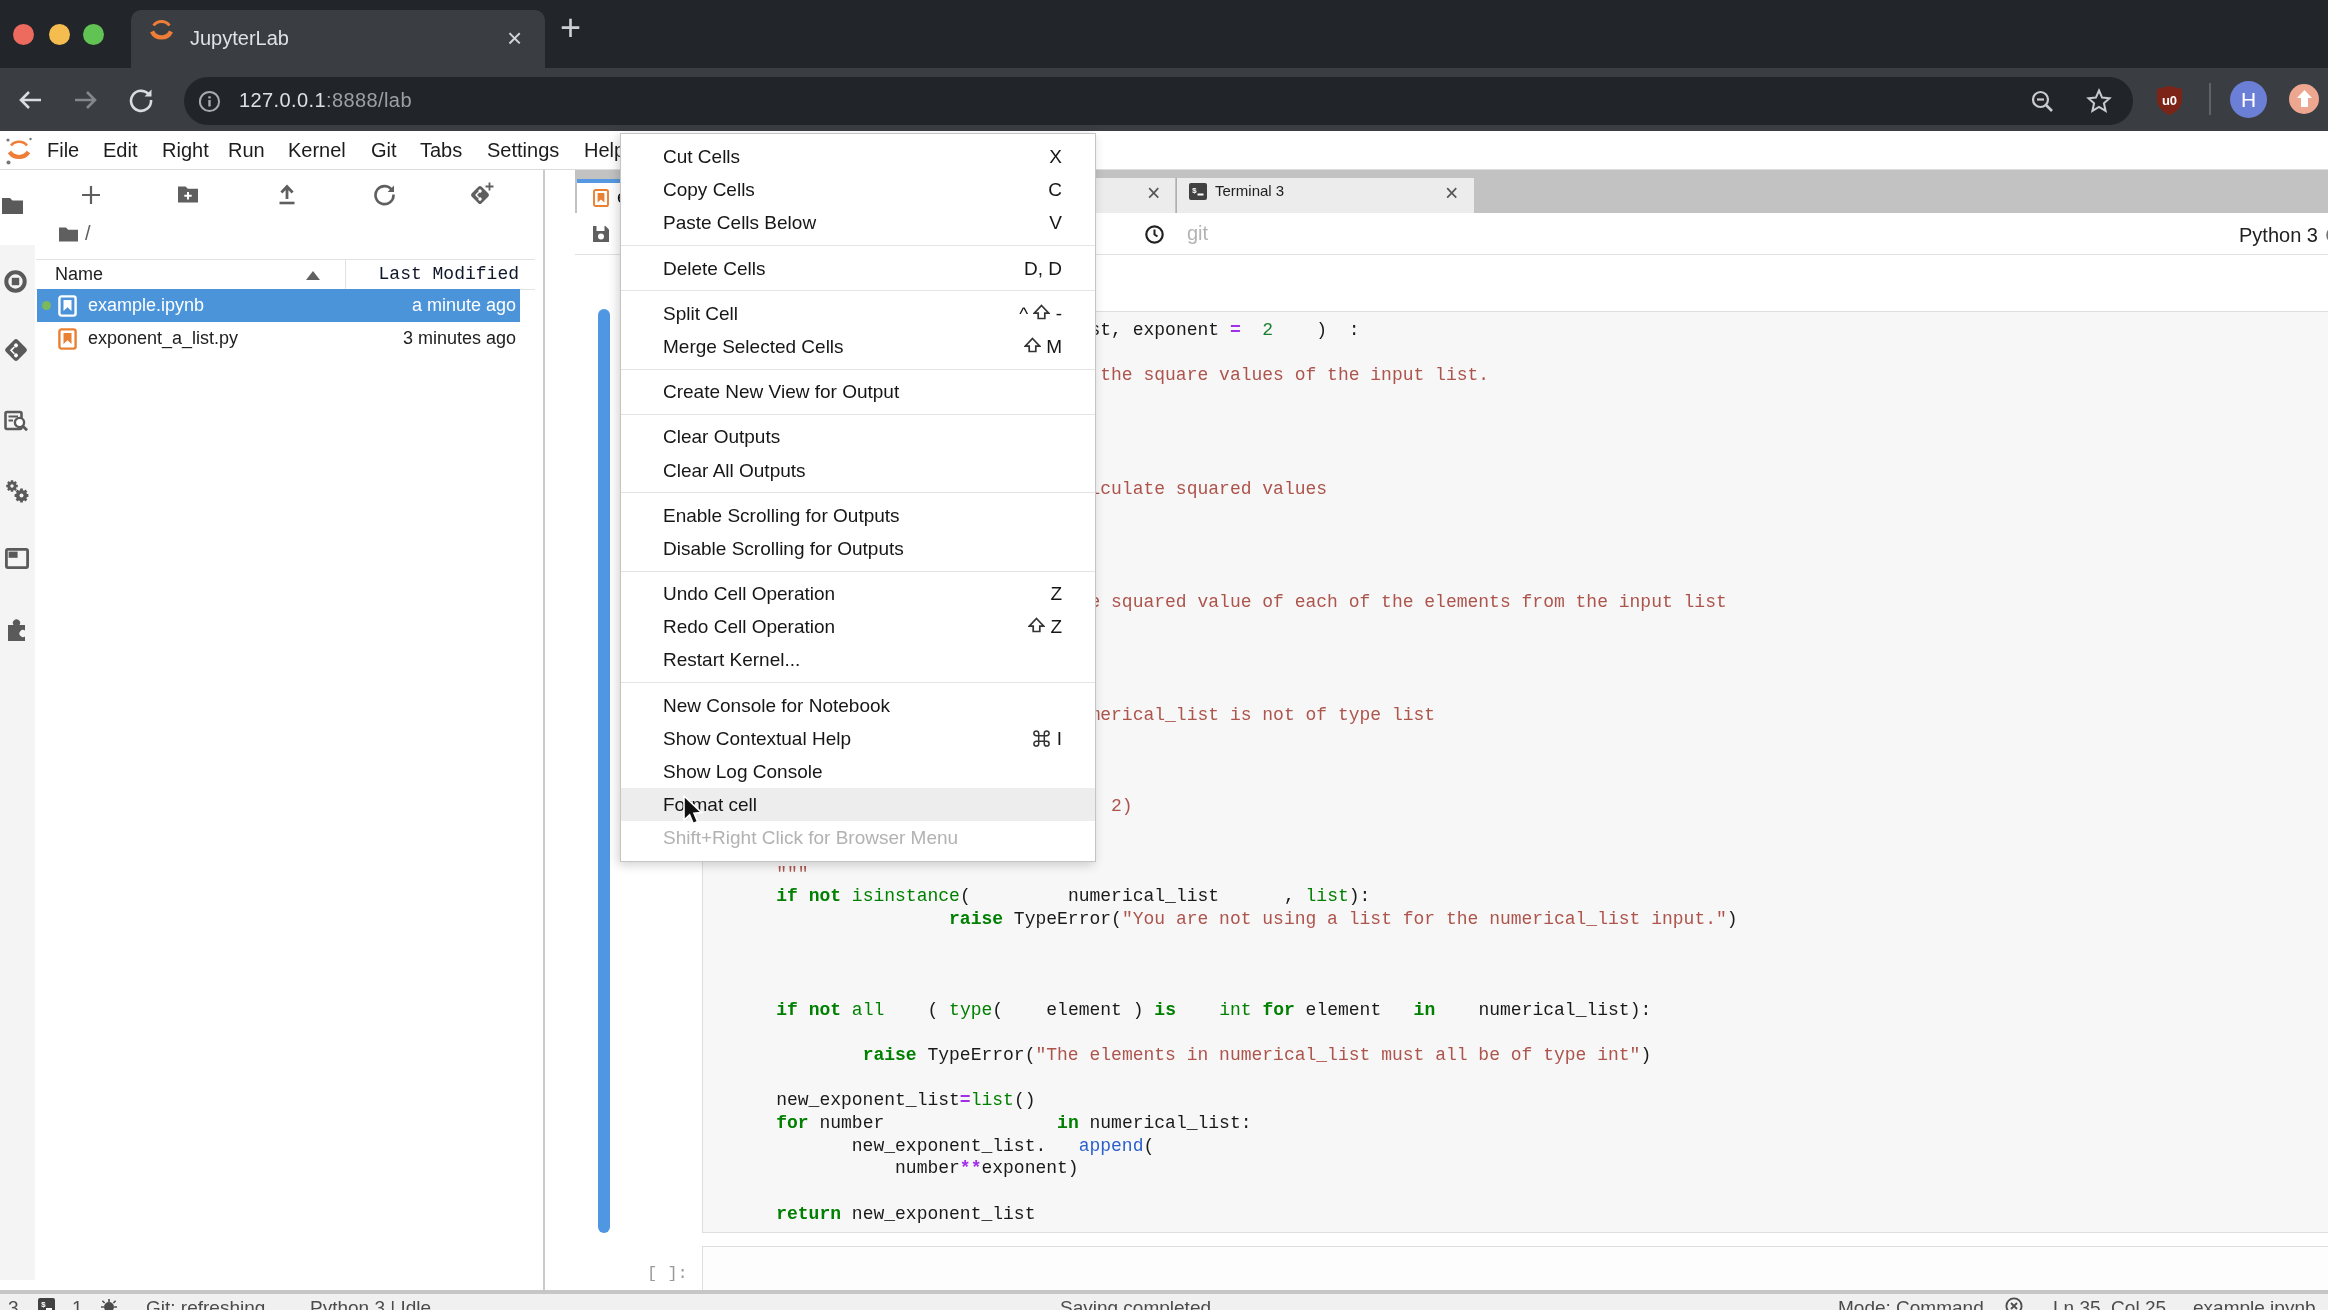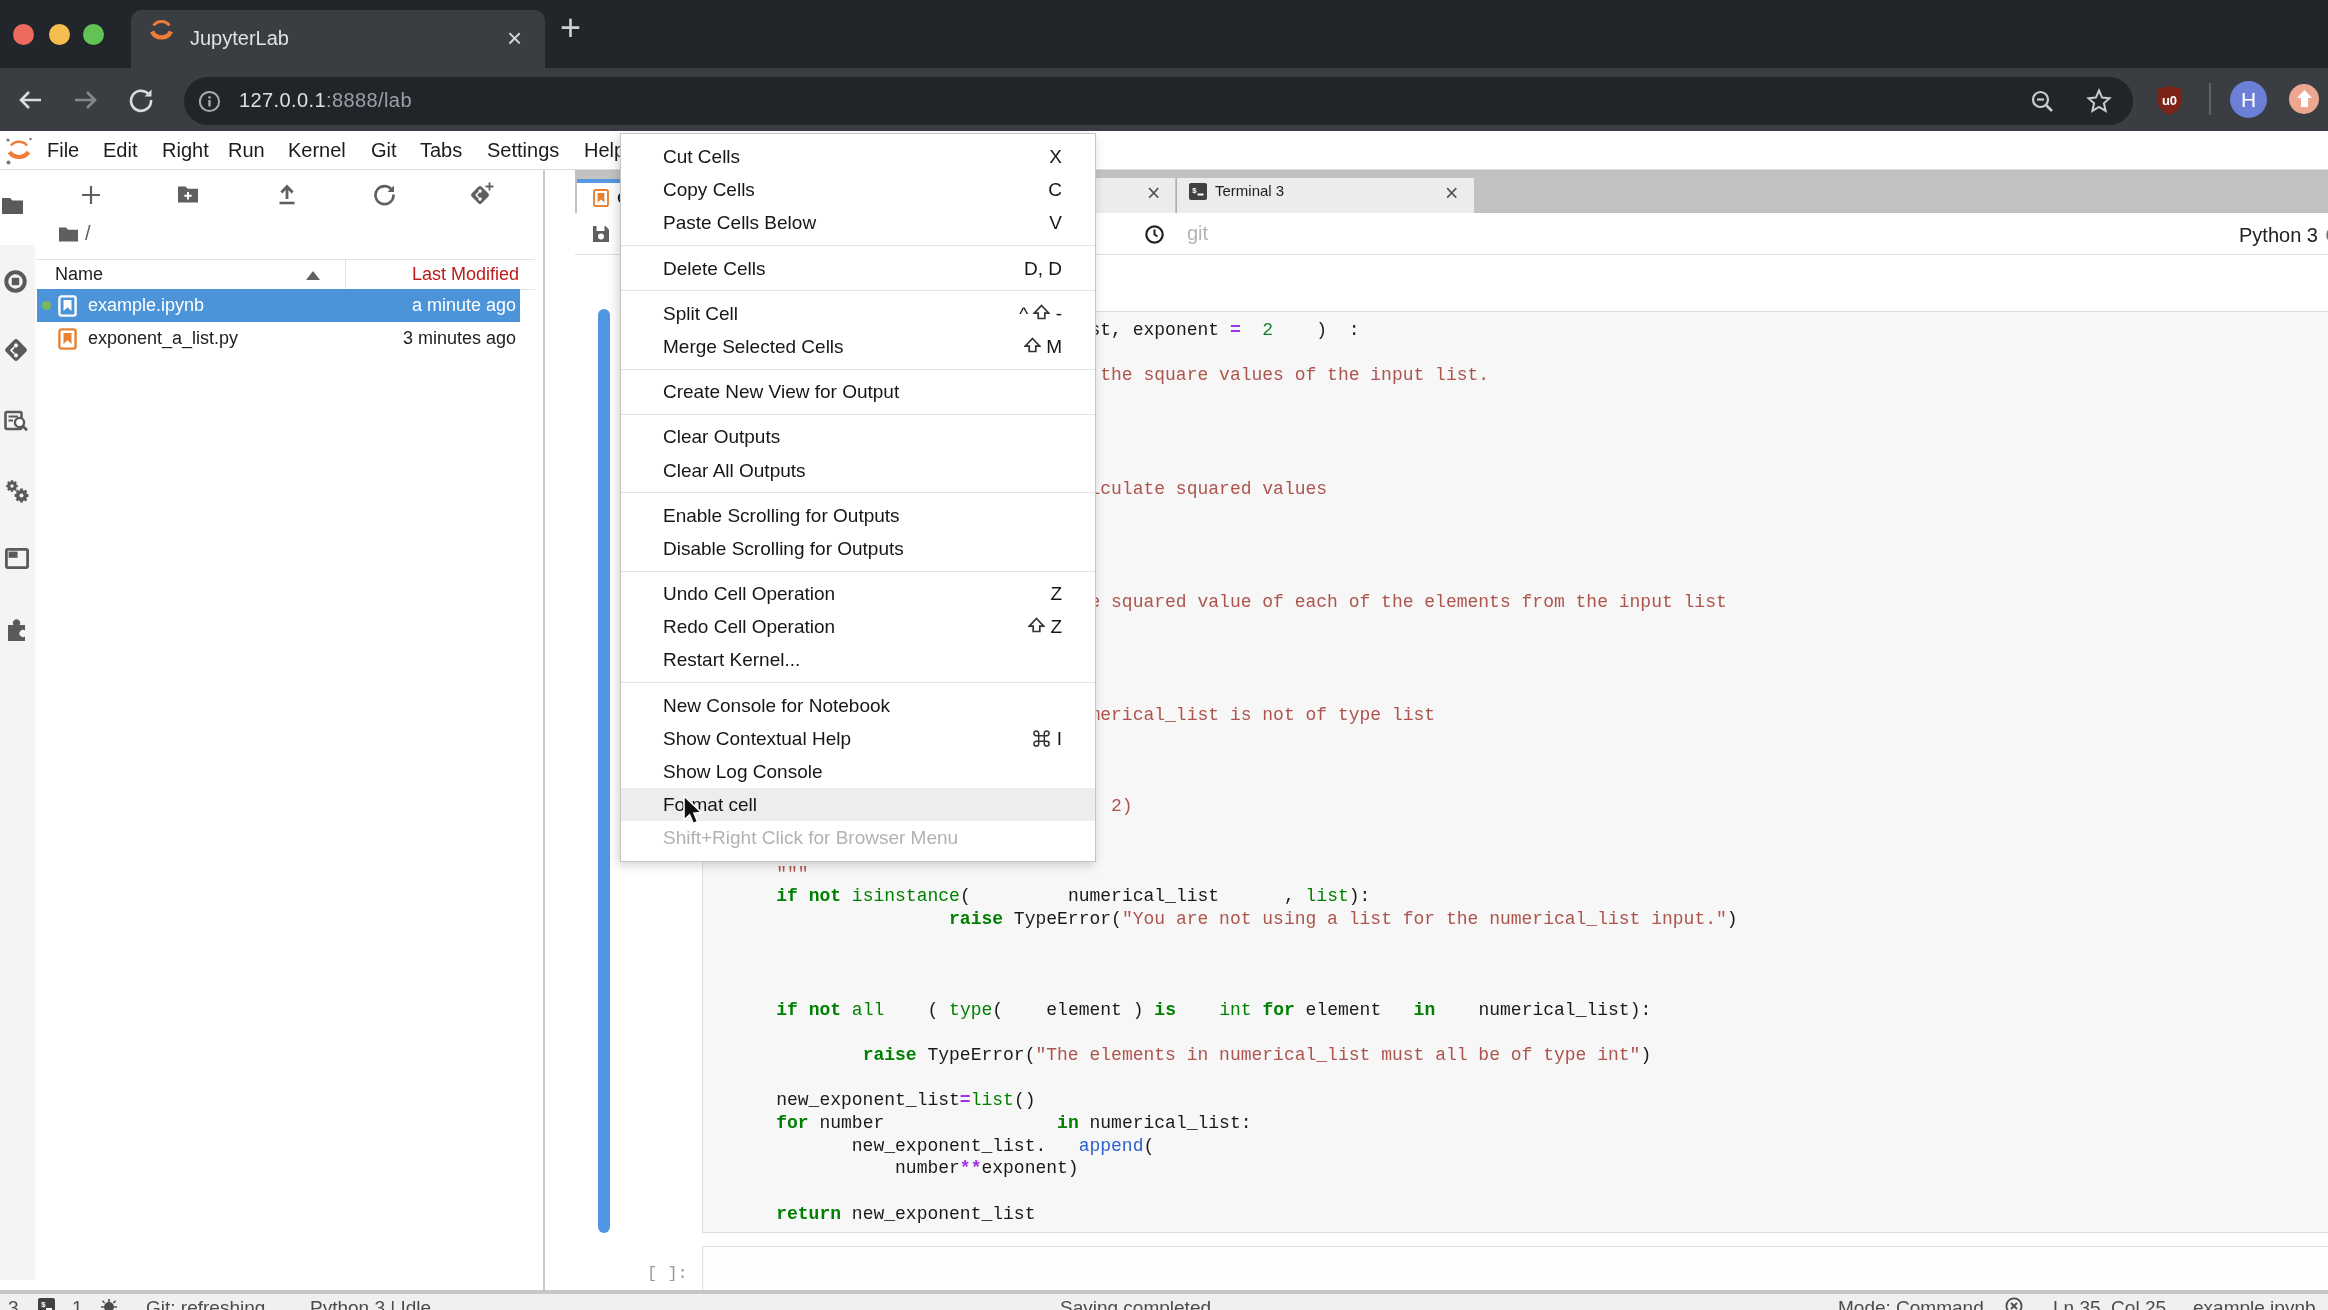--- a/index.html
+++ b/index.html
@@ -28,21 +28,21 @@
 
 
 #sidestrip { position:absolute; left:0; top:170px; width:36px; height:1120px; background:#ffffff; }
 #sidestrip-gray { position:absolute; left:0; top:75px; width:35px; height:1035px; background:#f4f4f4; }
 
 
 #filebrowser { position:absolute; left:36px; top:170px; width:499px; height:1120px; background:#ffffff; }
 #fb-headrow { position:absolute; left:0; top:89px; width:499px; height:31px;
   border-top:1px solid #e2e2e2; border-bottom:1px solid #e2e2e2; }
 #fb-headrow .colname { position:absolute; left:19px; top:4px; font-size:18px; color:#212121; }
-#fb-headrow .colmod  { position:absolute; right:16px; top:4px; font-size:18px; color:#b91c1c; }
+#fb-headrow .colmod  { position:absolute; right:16px; top:4px; font-size:18px; color:#0f172a;font-family:Liberation Mono, monospace; }
 #fb-coldiv { position:absolute; left:309px; top:0; width:1px; height:30px; background:#e2e2e2; }
 #fb-sortarrow { position:absolute; left:270px; top:11px; width:0; height:0;
   border-left:7px solid transparent; border-right:7px solid transparent; border-bottom:9px solid #616161; }
 .fb-row { position:absolute; left:1px; width:483px; height:33px; }
 .fb-row .fname { position:absolute; left:51px; top:6px; font-size:18px; }
 .fb-row .fdate { position:absolute; right:4px; top:6px; font-size:18px; }
 #fb-row1 { top:119px; background:#4b94da; color:#ffffff; }
 #fb-row2 { top:152px; color:#212121; }
 .greendot { position:absolute; left:5px; top:12px; width:9px; height:9px; border-radius:50%; background:#7cb85c; }
 

